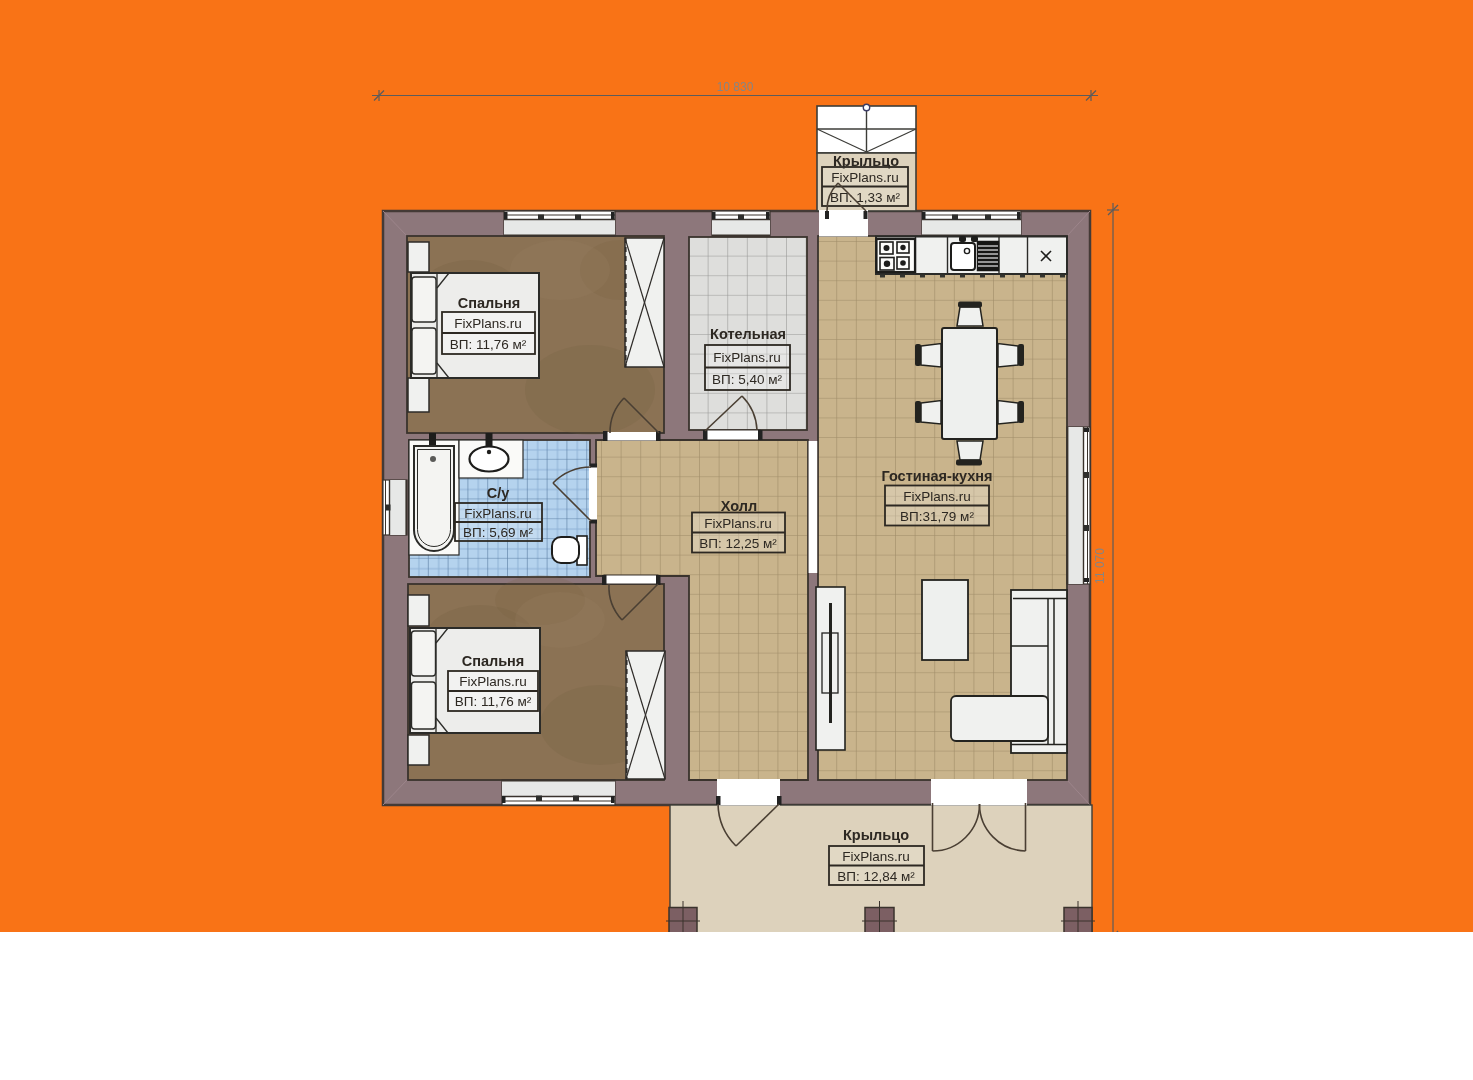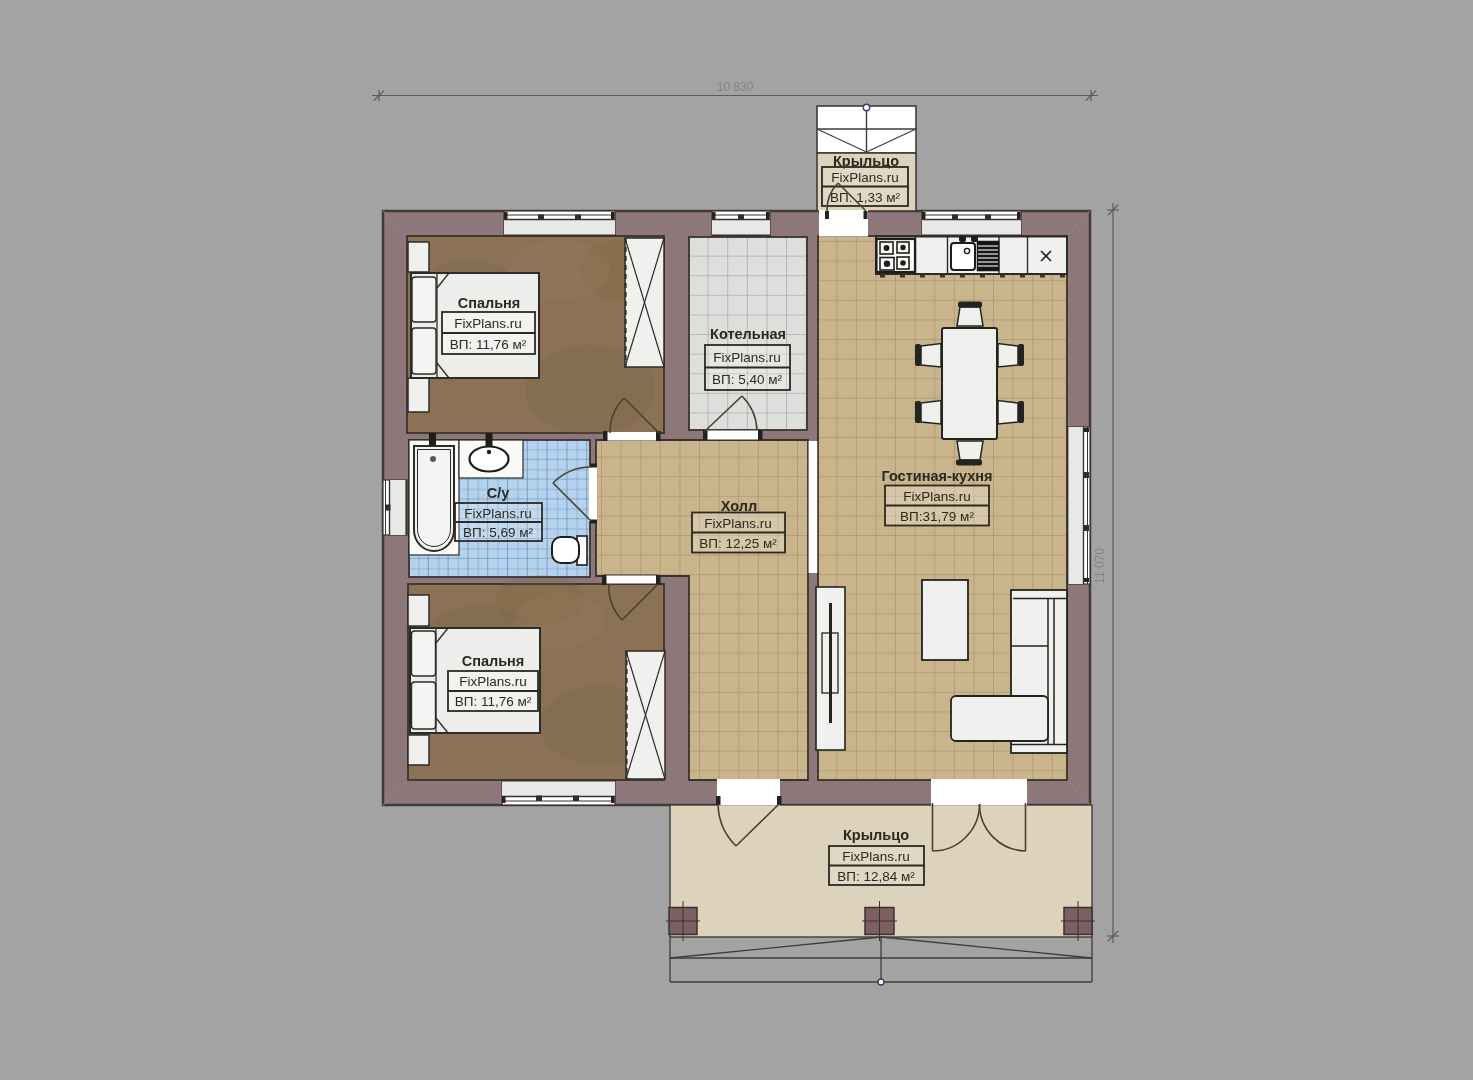--- a/index.html
+++ b/index.html
@@ -1,16 +1,16 @@
 <!DOCTYPE html>
 <html><head>
 <meta charset="utf-8">
 <style>
   html,body{margin:0;padding:0;background:#ffffff;}
-  #page{position:relative;width:1473px;height:1080px;background:#a3a3a3;overflow:hidden;}
+  #page{position:relative;width:1473px;height:932px;background:#f97316;overflow:hidden;}
   svg{position:absolute;left:0;top:0;}
   text{font-family:"Liberation Sans",sans-serif;fill:#2d2822;}
   .ttl{font-size:14.5px;font-weight:bold;}
   .bx{font-size:13.5px;font-weight:normal;}
   .dim{font-size:12px;fill:#858585;font-weight:normal;}
 </style>
 </head>
 <body>
 <div id="page">
 <svg width="1473" height="1080" viewBox="0 0 1473 1080">

